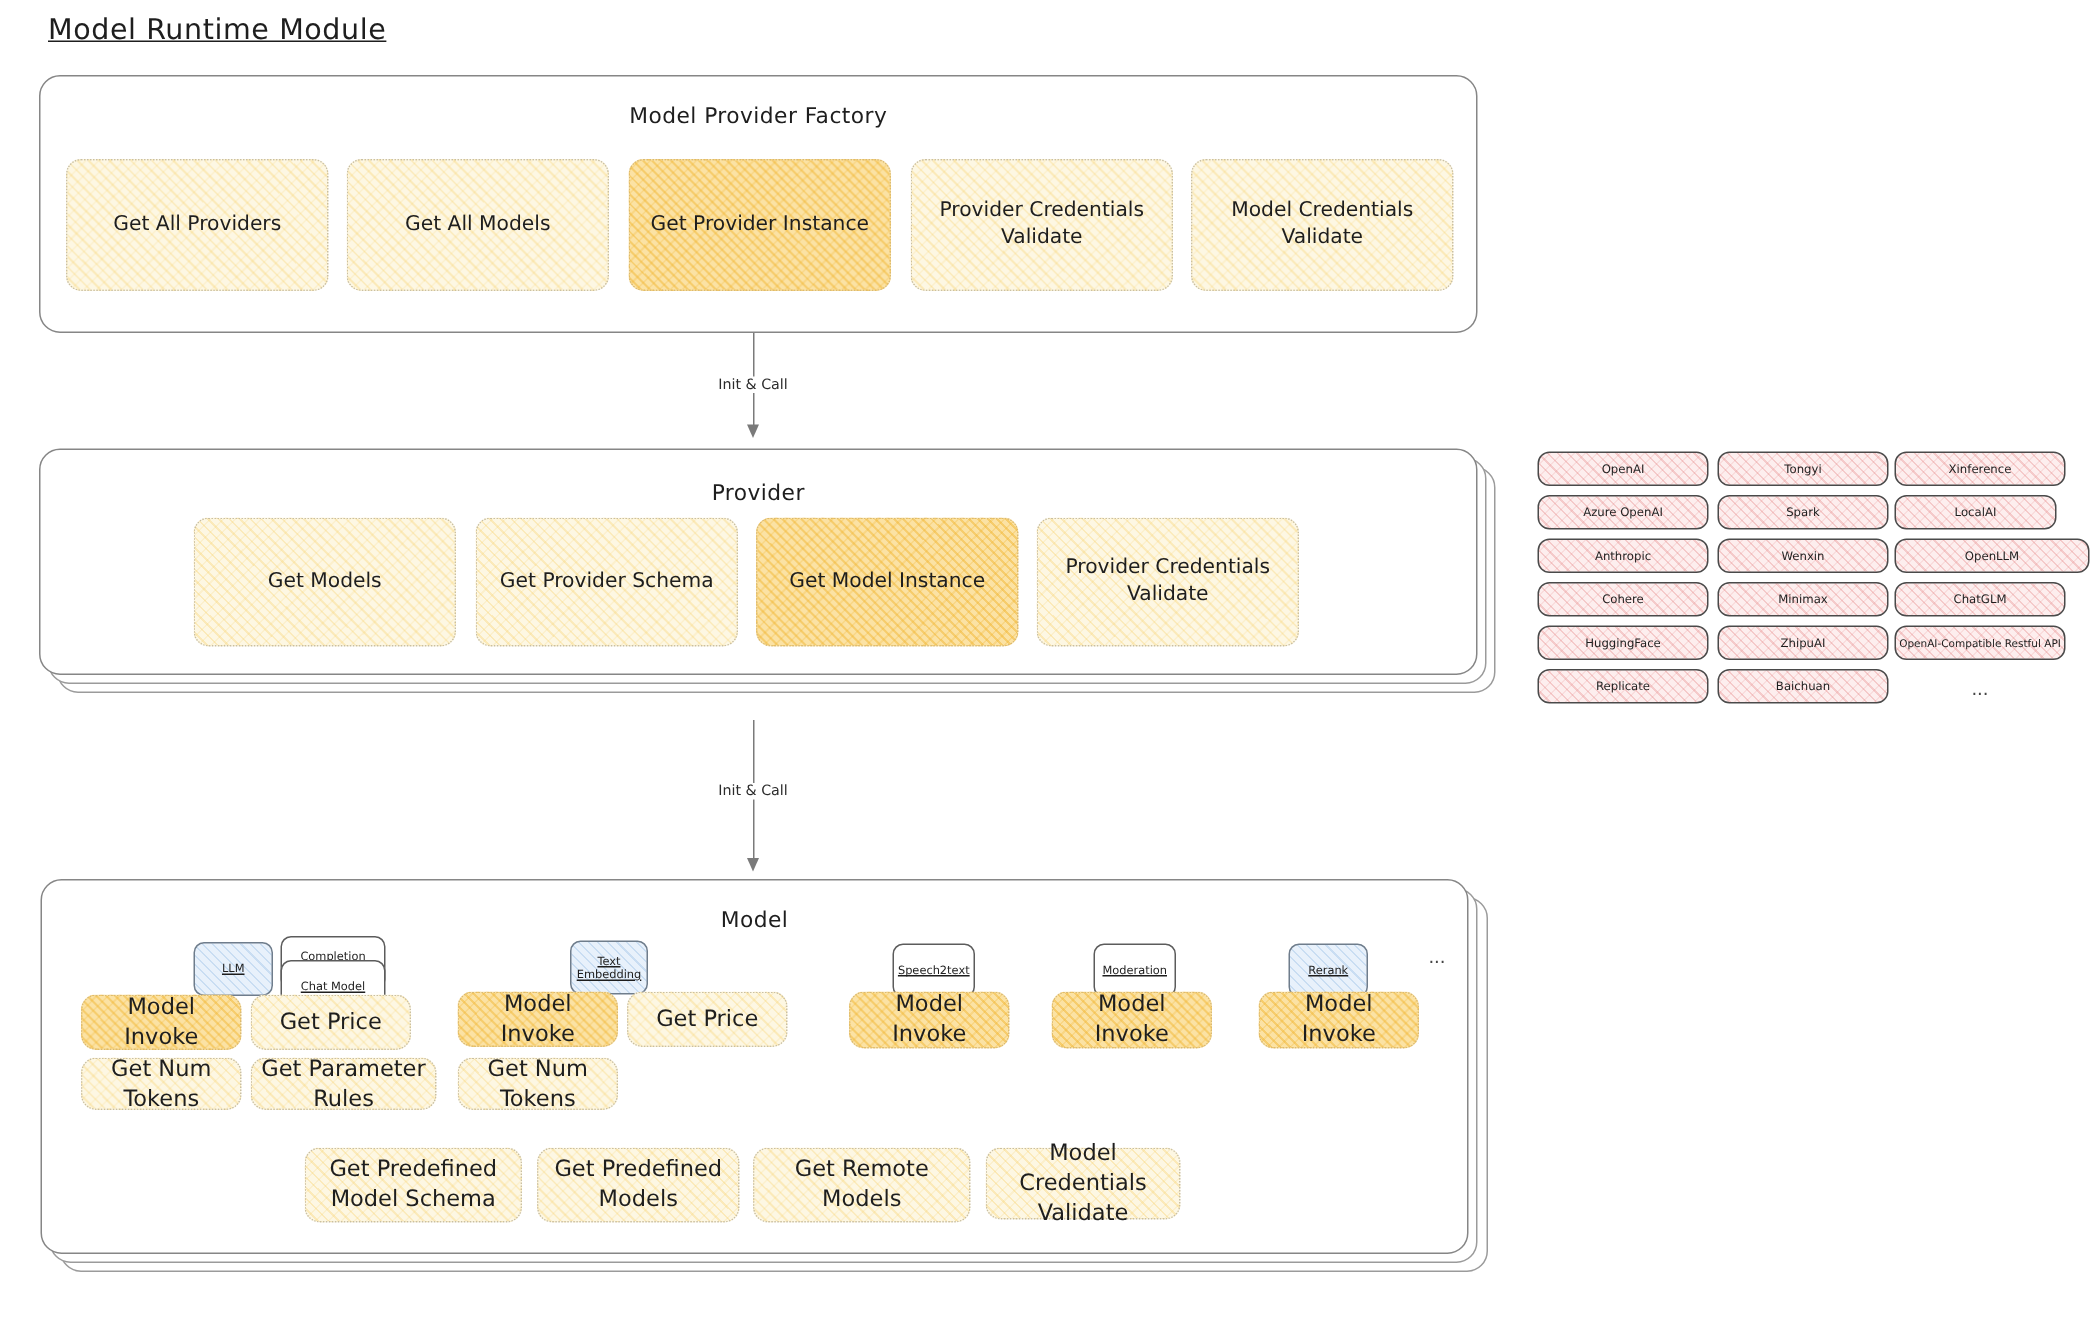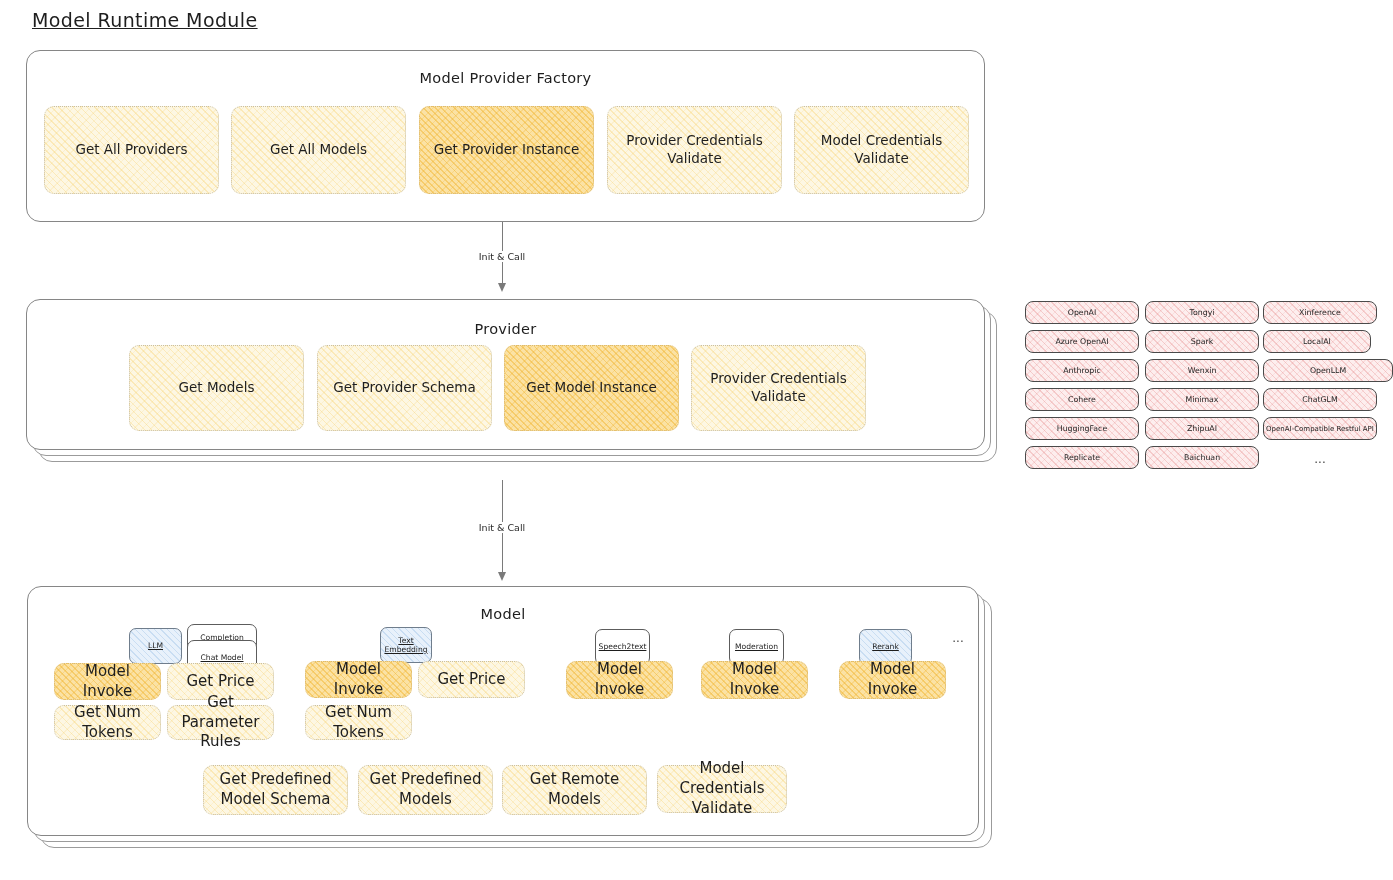--- a/index.html
+++ b/index.html
@@ -181,21 +181,21 @@
   <div class="abs container" style="left:27px;top:586px;width:952px;height:250px;">
     <div class="container-title" style="top:19px;">Model</div>
   </div>
 
   <div class="abs tag blue" style="left:129px;top:628px;width:53px;height:22px;">LLM</div>
   <div class="abs tag" style="left:187px;top:624px;width:70px;height:14px;">Completion Model</div>
   <div class="abs tag" style="left:187px;top:640px;width:70px;height:14px;">Chat Model</div>
   <div class="abs box strong small" style="left:54px;top:663px;width:107px;height:37px;">Model Invoke</div>
   <div class="abs box small" style="left:167px;top:663px;width:107px;height:37px;">Get Price</div>
   <div class="abs box small" style="left:54px;top:705px;width:107px;height:35px;">Get Num Tokens</div>
-  <div class="abs box small" style="left:167px;top:705px;width:107px;height:35px;">Get Parameter Rules</div>
+  <div class="abs box small" style="left:167px;top:705px;width:124px;height:35px;">Get Parameter Rules</div>
 
   <div class="abs tag blue" style="left:380px;top:627px;width:52px;height:23px;">Text Embedding</div>
   <div class="abs box strong small" style="left:305px;top:661px;width:107px;height:37px;">Model Invoke</div>
   <div class="abs box small" style="left:418px;top:661px;width:107px;height:37px;">Get Price</div>
   <div class="abs box small" style="left:305px;top:705px;width:107px;height:35px;">Get Num Tokens</div>
 
   <div class="abs tag" style="left:595px;top:629px;width:55px;height:19px;">Speech2text</div>
   <div class="abs box strong small" style="left:566px;top:661px;width:107px;height:38px;">Model Invoke</div>
 
   <div class="abs tag" style="left:729px;top:629px;width:55px;height:19px;">Moderation</div>

